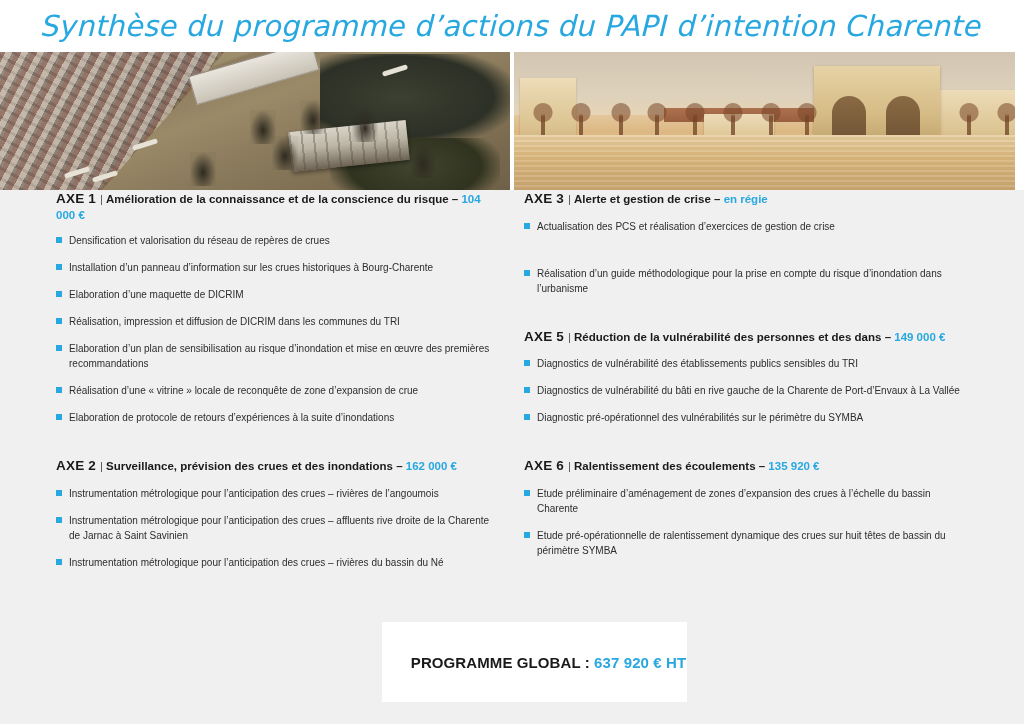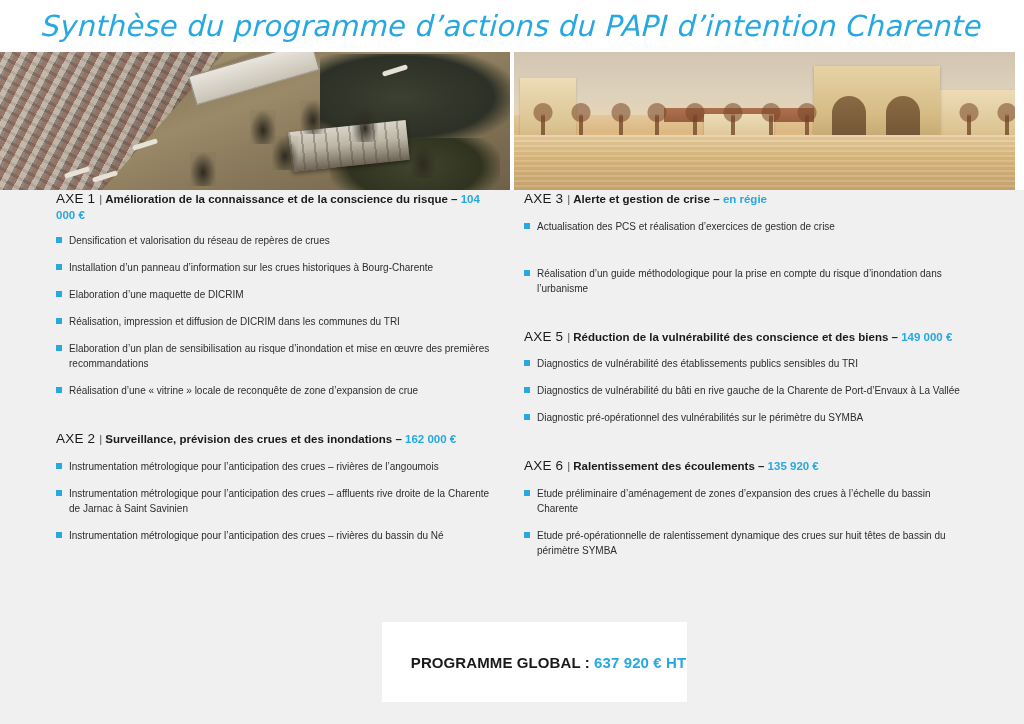--- a/index.html
+++ b/index.html
@@ -209,21 +209,21 @@
 
   .axe-head {
     font-size: 11.5px;
     color: #1a1a1a;
     margin: 0 0 11px 0;
     line-height: 1.3;
     font-weight: bold;
   }
   .axe-head .axe-num {
     font-size: 13.5px;
-    font-weight: normal;
+    font-weight: bold;
     letter-spacing: .2px;
   }
   .axe-head .sep {
     color: #555;
     font-weight: 400;
     margin: 0 3px 0 4px;
   }
   .axe-head .axe-title { font-weight: bold; }
   .axe-head .axe-cost {
     color: #27a8e0;
@@ -334,20 +334,21 @@
   <div class="column" id="col-left">
       <div class="axe-block">
         <div class="axe-head"><span class="axe-num">AXE 1</span><span class="sep">|</span><span class="axe-title">Amélioration de la connaissance et de la conscience du risque</span> <span class="axe-dash">–</span> <span class="axe-cost">104 000 €</span></div>
         <ul class="actions">
           <li>Densification et valorisation du réseau de repères de crues</li>
           <li>Installation d’un panneau d’information sur les crues historiques à Bourg-Charente</li>
           <li>Elaboration d’une maquette de DICRIM</li>
           <li>Réalisation, impression et diffusion de DICRIM dans les communes du TRI</li>
           <li>Elaboration d’un plan de sensibilisation au risque d’inondation et mise en œuvre des premières recommandations</li>
           <li>Réalisation d’une « vitrine » locale de reconquête de zone d’expansion de crue</li>
+          <li>Elaboration de protocole de retours d’expériences à la suite d’inondations</li>
         </ul>
       </div>
       <div class="spacer-32"></div>
       <div class="axe-block">
         <div class="axe-head"><span class="axe-num">AXE 2</span><span class="sep">|</span><span class="axe-title">Surveillance, prévision des crues et des inondations</span> <span class="axe-dash">–</span> <span class="axe-cost">162 000 €</span></div>
         <ul class="actions">
           <li>Instrumentation métrologique pour l’anticipation des crues – rivières de l’angoumois</li>
           <li>Instrumentation métrologique pour l’anticipation des crues – affluents rive droite de la Charente de Jarnac à Saint Savinien</li>
           <li>Instrumentation métrologique pour l’anticipation des crues – rivières du bassin du Né</li>
         </ul>
@@ -362,21 +363,21 @@
         </ul>
       </div>
       <div class="spacer-32"></div>
       <div class="axe-block">
         <ul class="actions">
           <li>Réalisation d’un guide méthodologique pour la prise en compte du risque d’inondation dans l’urbanisme</li>
         </ul>
       </div>
       <div class="spacer-32"></div>
       <div class="axe-block">
-        <div class="axe-head"><span class="axe-num">AXE 5</span><span class="sep">|</span><span class="axe-title">Réduction de la vulnérabilité des conscience et des biens</span> <span class="axe-dash">–</span> <span class="axe-cost">149 000 €</span></div>
+        <div class="axe-head"><span class="axe-num">AXE 5</span><span class="sep">|</span><span class="axe-title">Réduction de la vulnérabilité des personnes et des dans</span> <span class="axe-dash">–</span> <span class="axe-cost">149 000 €</span></div>
         <ul class="actions">
           <li>Diagnostics de vulnérabilité des établissements publics sensibles du TRI</li>
           <li>Diagnostics de vulnérabilité du bâti en rive gauche de la Charente de Port-d’Envaux à La Vallée</li>
           <li>Diagnostic pré-opérationnel des vulnérabilités sur le périmètre du SYMBA</li>
         </ul>
       </div>
       <div class="spacer-32"></div>
       <div class="axe-block">
         <div class="axe-head"><span class="axe-num">AXE 6</span><span class="sep">|</span><span class="axe-title">Ralentissement des écoulements</span> <span class="axe-dash">–</span> <span class="axe-cost">135 920 €</span></div>
         <ul class="actions">

